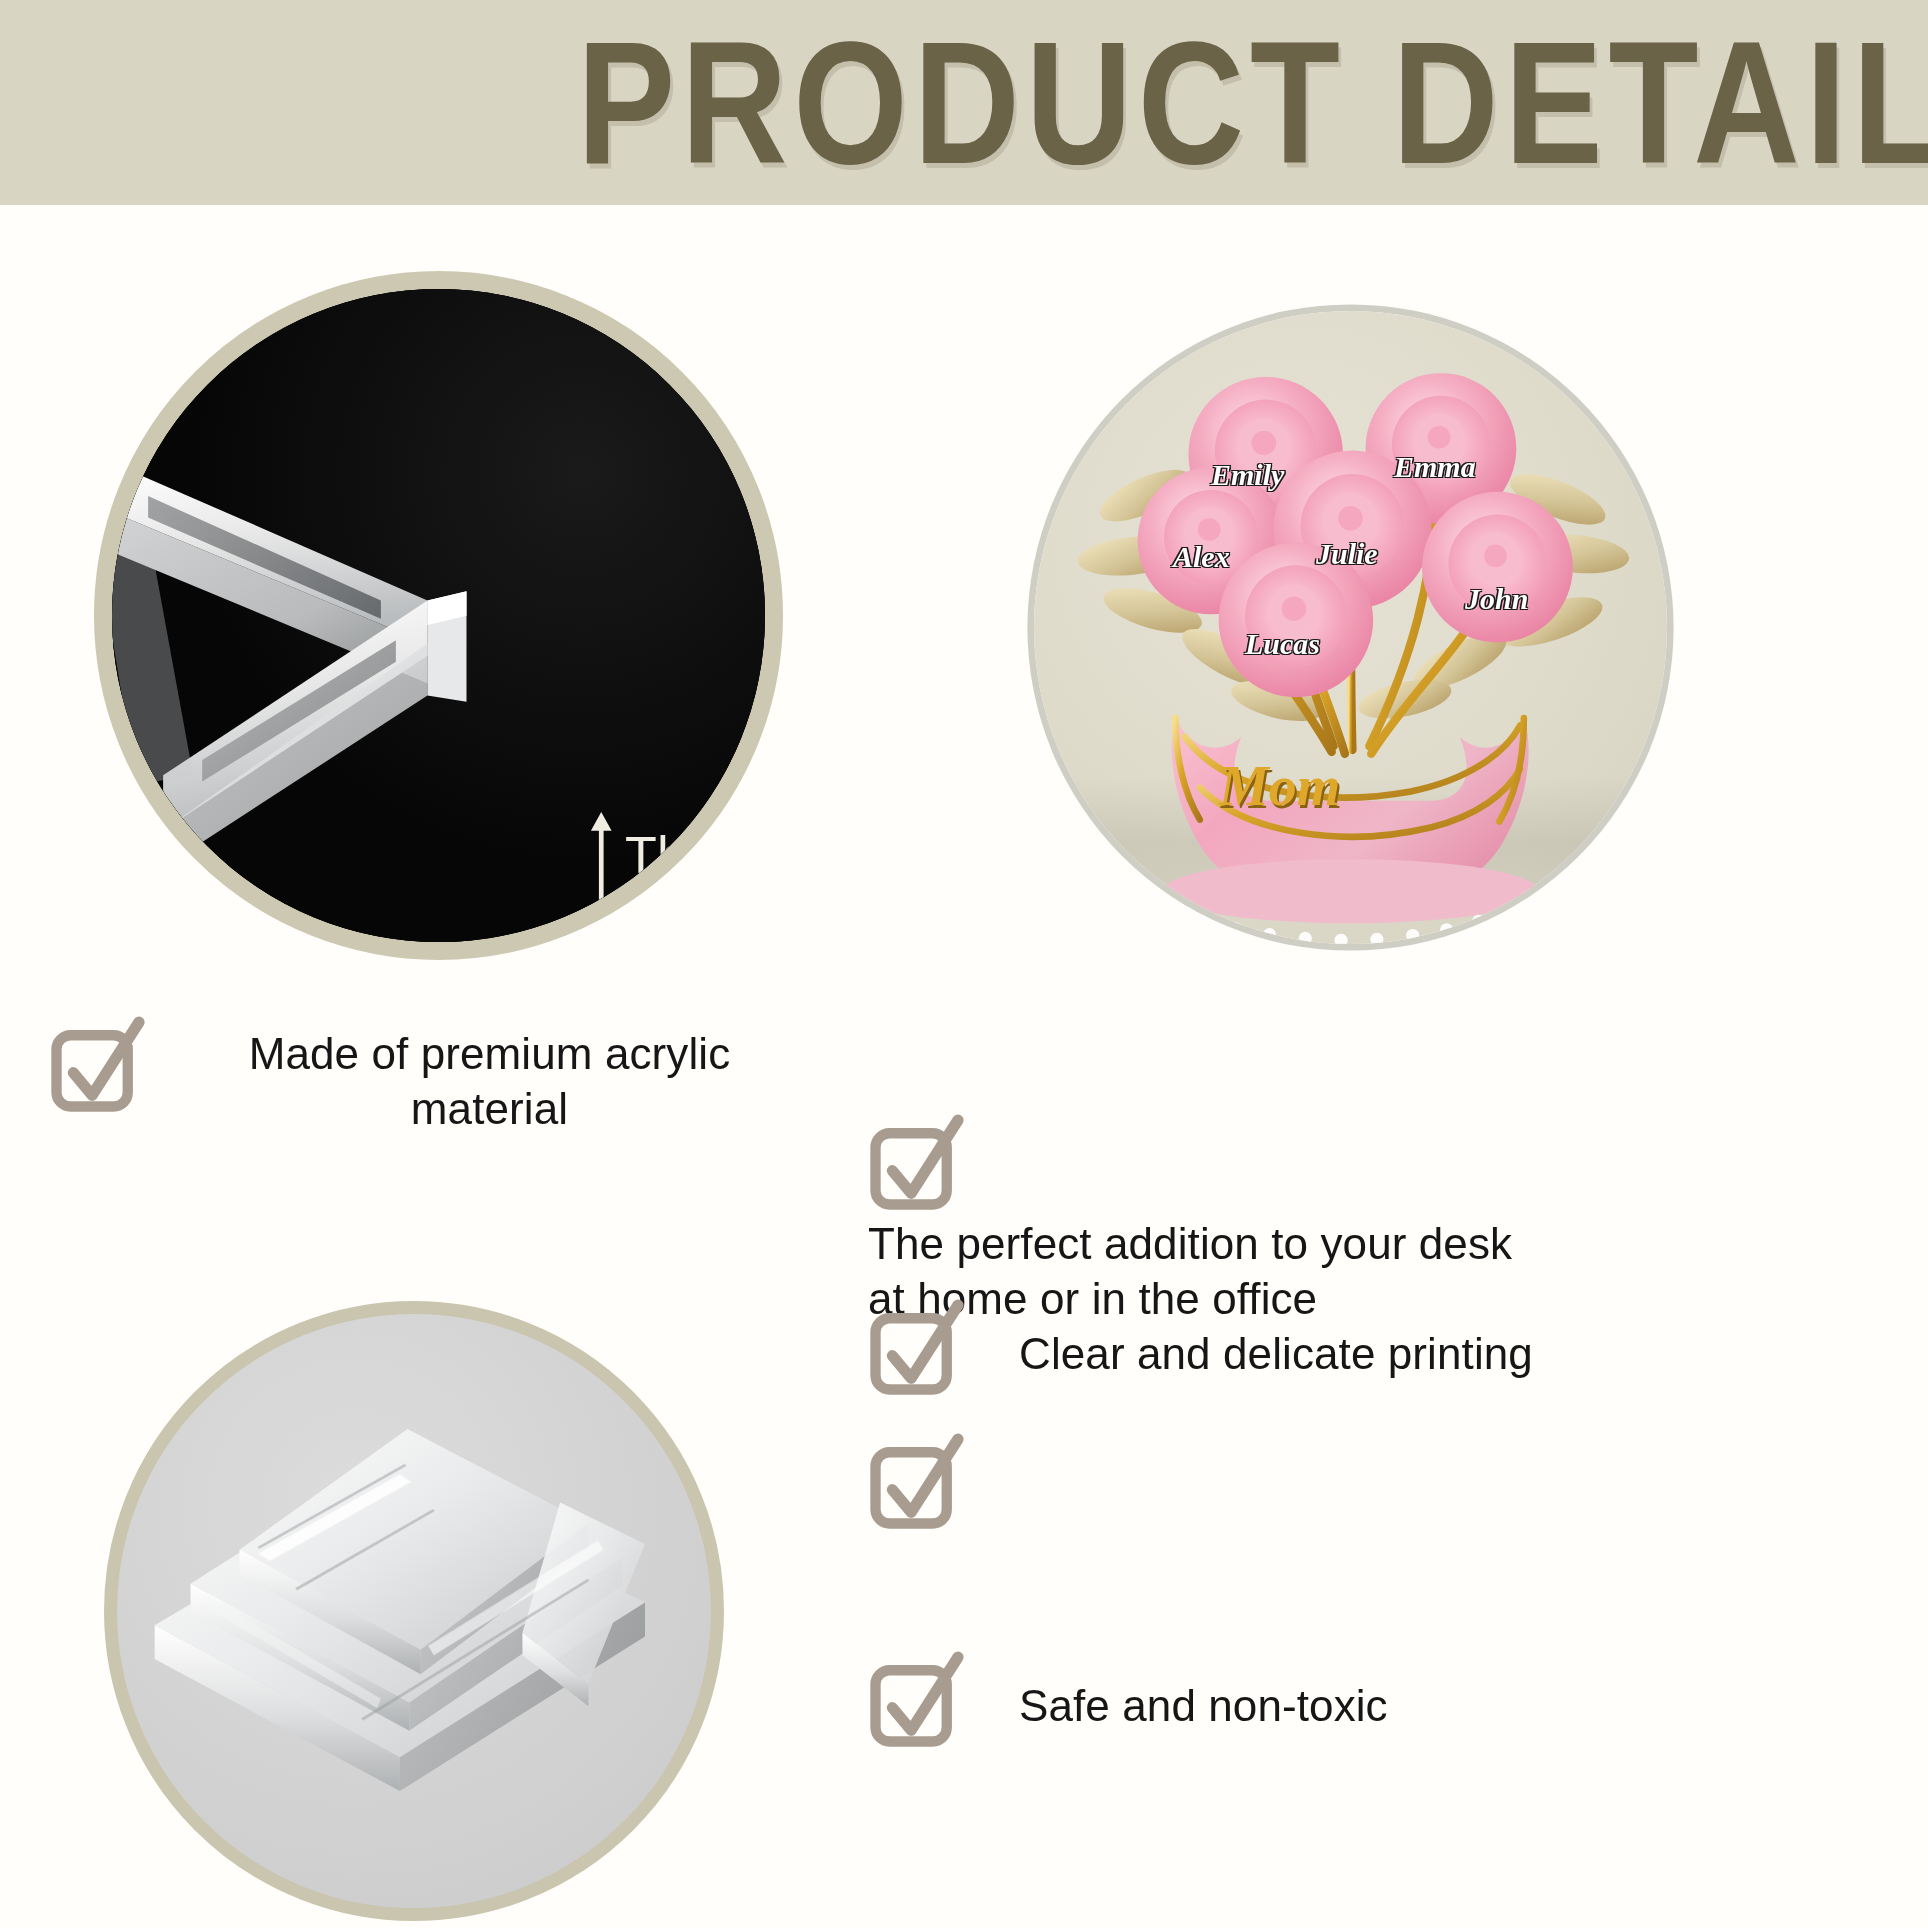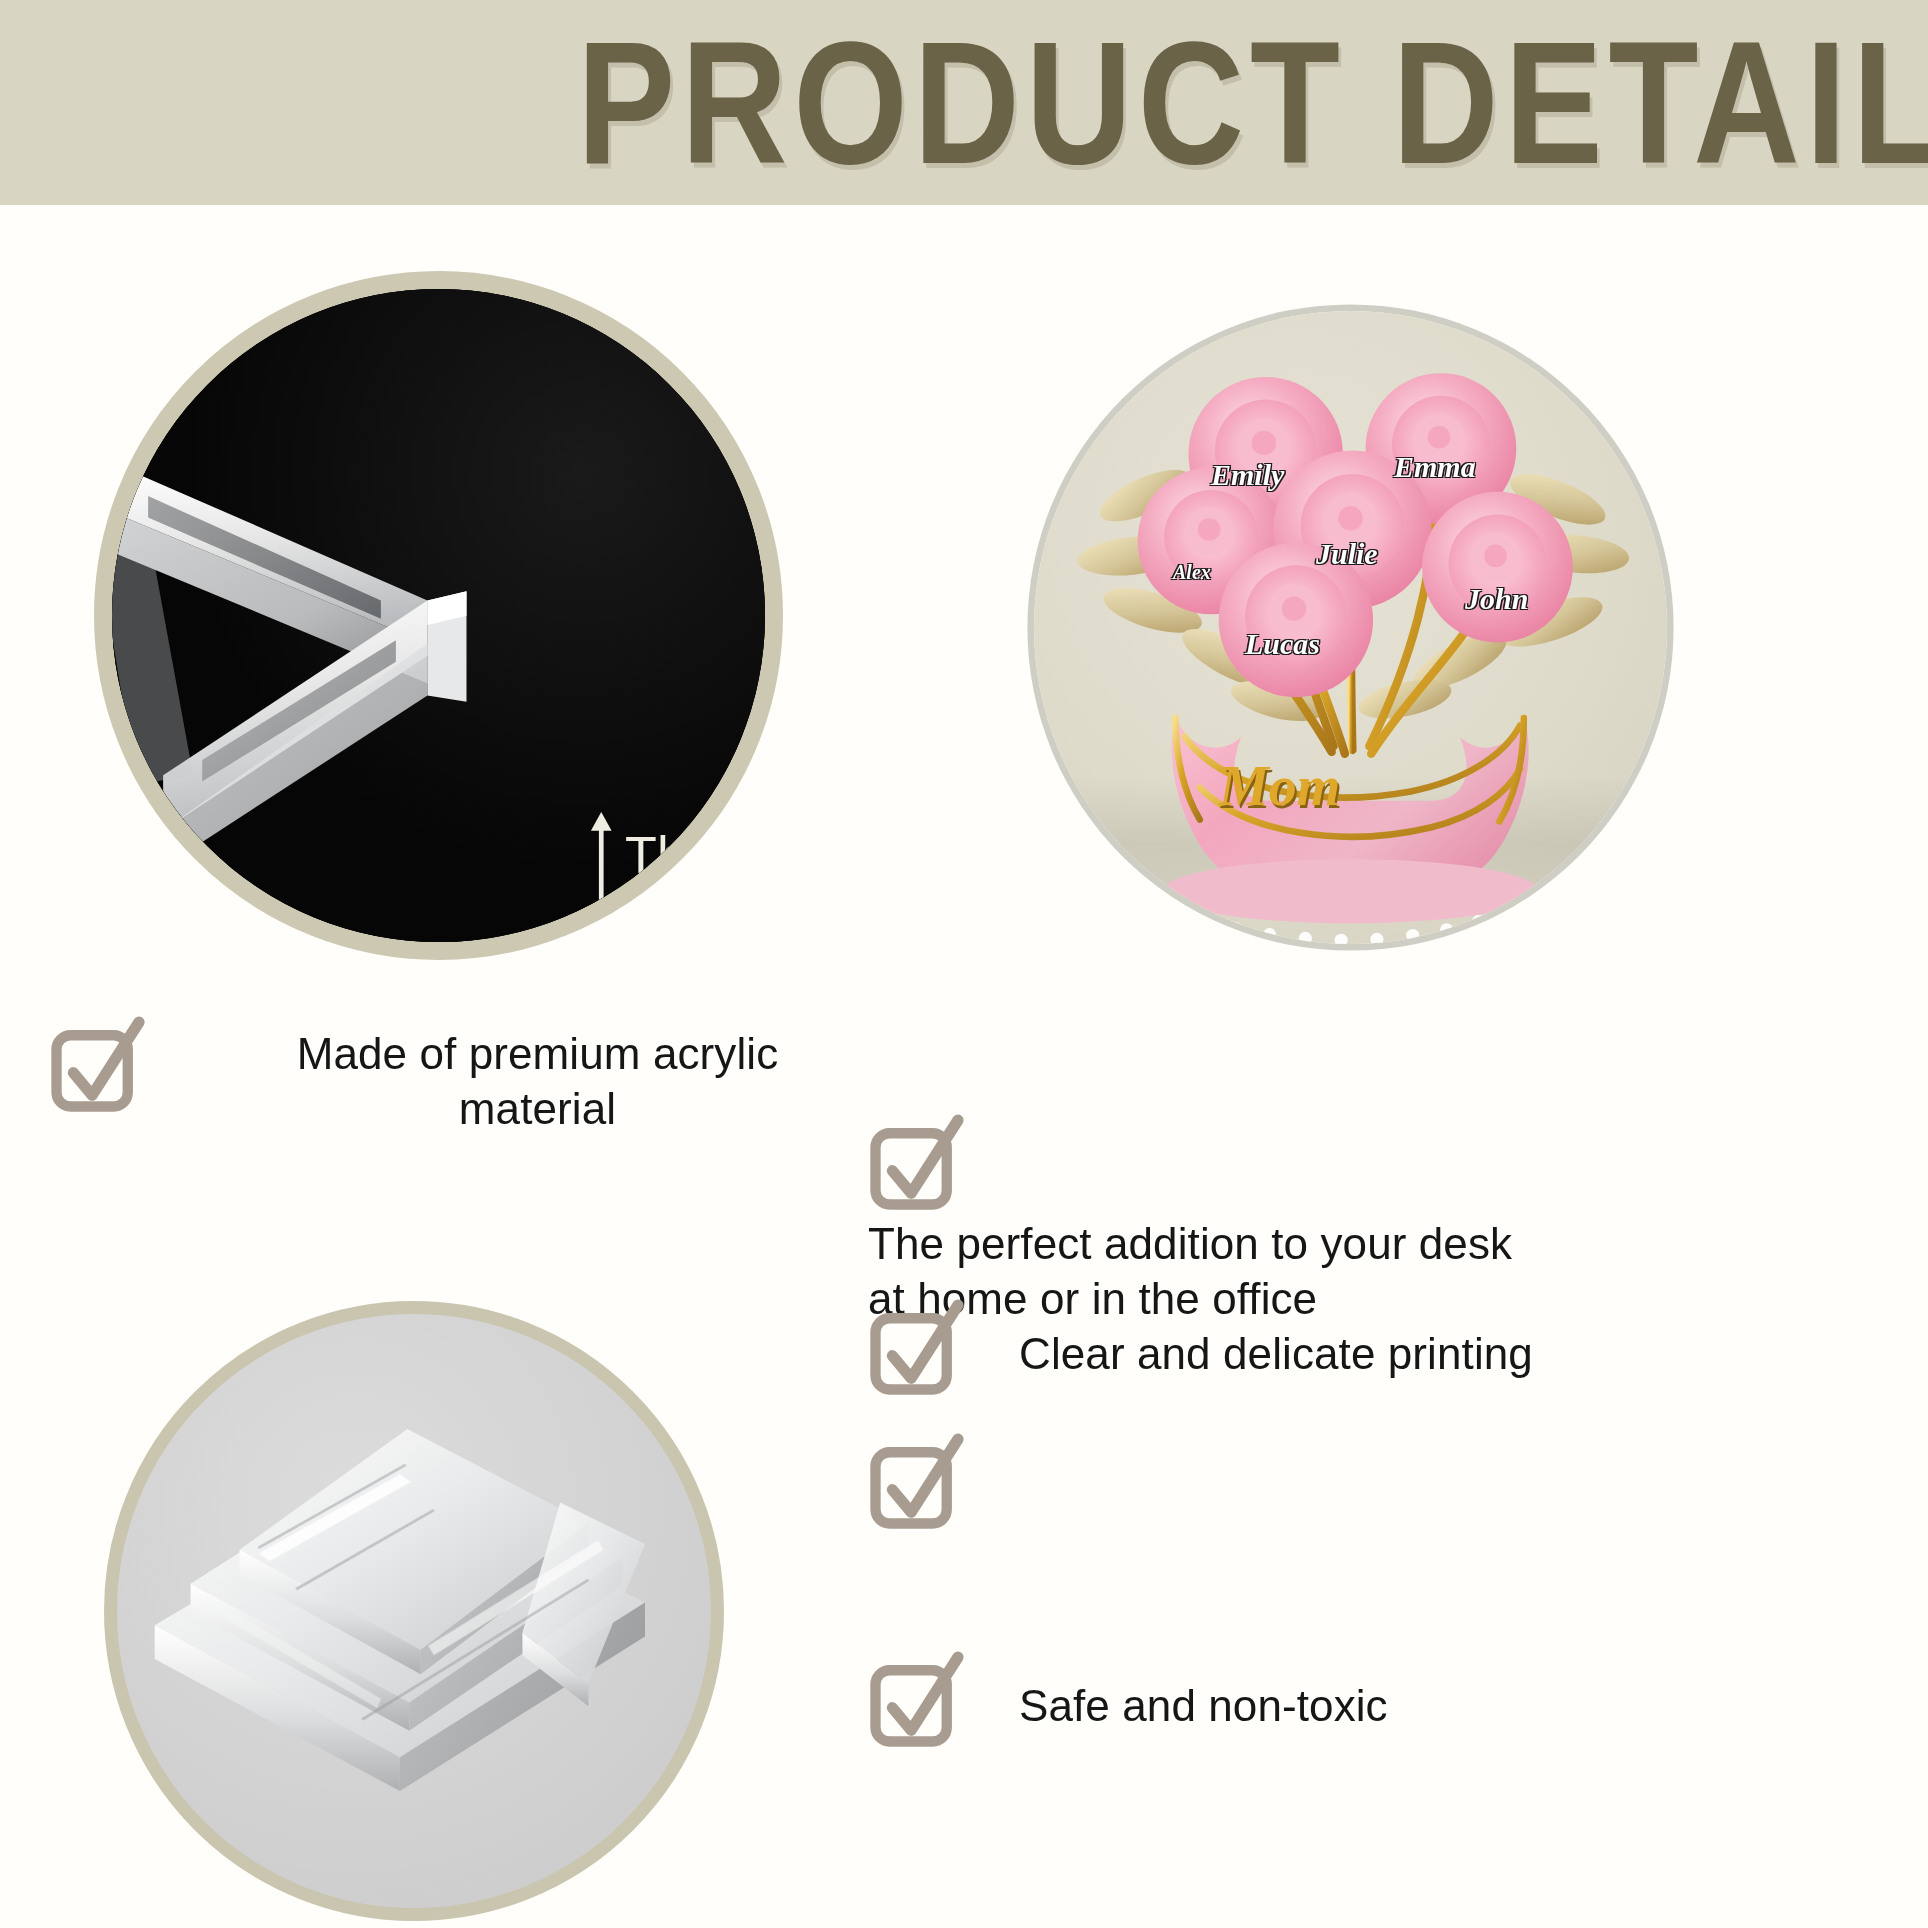--- a/index.html
+++ b/index.html
@@ -121,21 +121,21 @@
     margin-right: 21px;
   }
   .feature-text {
     font-size: 44px;
     line-height: 55px;
     color: #161616;
     letter-spacing: 0.1px;
     white-space: pre-line;
   }
 
-  #item-acrylic { left: 49px; top: 1024px; width: 847px; gap: 48px; }
+  #item-acrylic { left: 49px; top: 1024px; width: 847px; }
   #item-acrylic .feature-text { text-align: center; width: 659px; padding-top: 1.9px; }
 
   #item-desk     { left: 868px; top: 1122px; width: 1045px; flex-direction: column; }
   #item-print    { left: 868px; top: 1307px; width: 1045px; }
   #item-scratch  { left: 868px; top: 1441px; width: 1055px; }
   #item-safe     { left: 868px; top: 1659px; width: 1045px; }
 
   #item-desk .feature-text,
   #item-print .feature-text,
   #item-scratch .feature-text,
@@ -327,21 +327,21 @@
           <circle cx="438" cy="657" r="7"></circle>
         <circle cx="472" cy="648" r="7"></circle>
           <circle cx="500" cy="638" r="7"></circle>
       </g>
     </g>
   </svg>
 
   <div style="position:absolute;inset:0;font-family:'Liberation Serif',serif;font-style:italic;font-weight:700;color:#fff;text-shadow:-1.4px -1.4px 0 #1b1b1b,1.4px -1.4px 0 #1b1b1b,-1.4px 1.4px 0 #1b1b1b,1.4px 1.4px 0 #1b1b1b;">
     <span style="position:absolute;left:177px;top:147px;font-size:30px;">Emily</span>
     <span style="position:absolute;left:360px;top:139px;font-size:30px;">Emma</span>
-    <span style="position:absolute;left:139px;top:250px;font-size:20px;font-family:Liberation Serif, serif;">Alex</span>
+    <span style="position:absolute;left:139px;top:229px;font-size:30px;font-family:Liberation Serif, serif;">Alex</span>
     <span style="position:absolute;left:282px;top:226px;font-size:30px;">Julie</span>
     <span style="position:absolute;left:211px;top:316px;font-size:30px;">Lucas</span>
     <span style="position:absolute;left:431px;top:271px;font-size:30px;">John</span>
   </div>
 
   <div style="position:absolute;left:185px;top:443px;font-family:'Liberation Serif',serif;font-style:italic;font-weight:700;font-size:56px;color:#e0a82a;text-shadow:1.9px 2.8px 0 #8a6312;">Mom</div>
 </div>
 
 <div class="circle circle-sheets">
   <svg viewBox="0 0 630 630" style="position:absolute;inset:0;width:100%;height:100%;">

